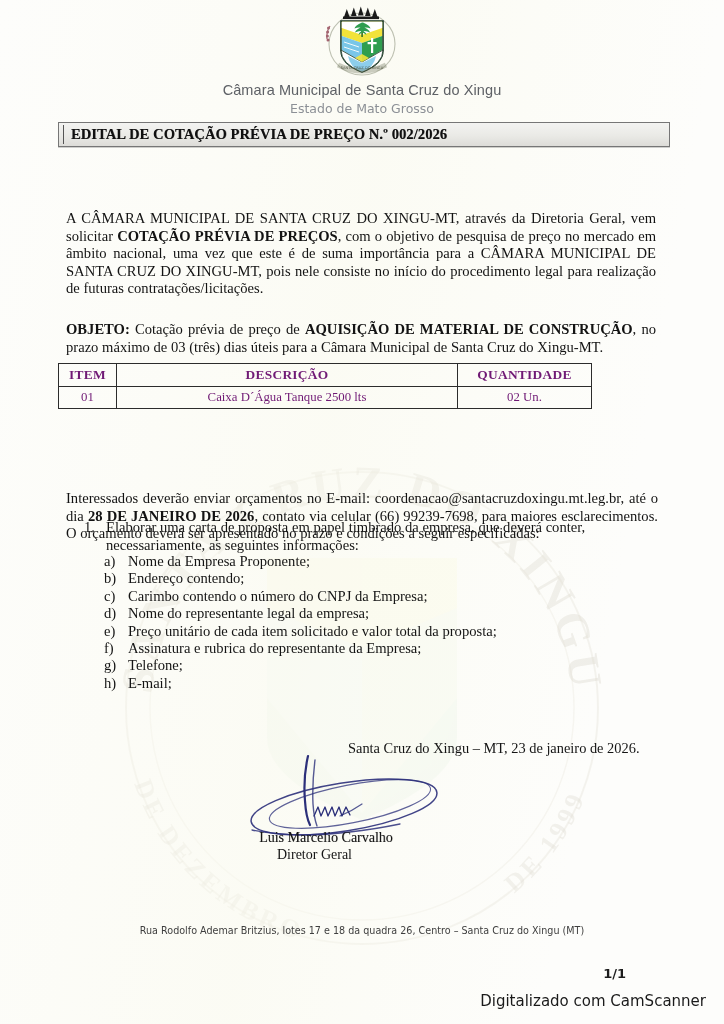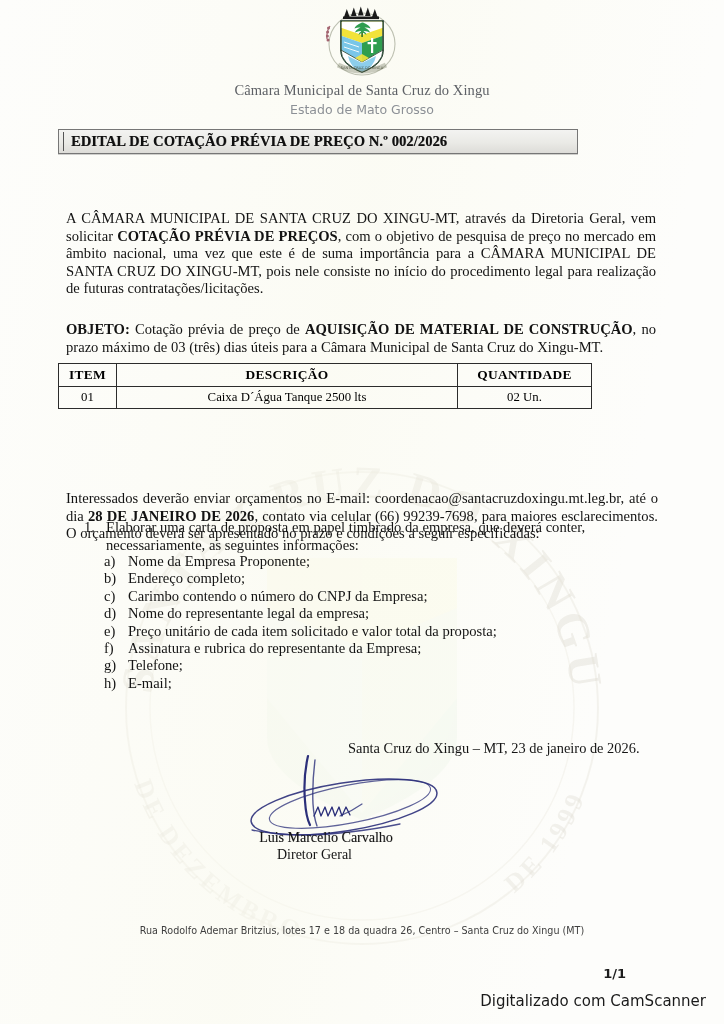--- a/index.html
+++ b/index.html
@@ -36,33 +36,33 @@
     margin-left: -300px;
     opacity: .5;
     pointer-events: none;
   }
   #watermark svg { width: 100%; height: 100%; display: block; }
 
   
   #header { position: relative; padding-top: 6px; text-align: center; }
   #crest { width: 104px; height: 72px; margin: 0 auto; display: block; }
   .org-name {
-    font-family: Liberation Serif, serif;
+    font-family: Liberation Sans, sans-serif;
     font-size: 14.5px; color: #5e6166; letter-spacing: .1px;
     margin-top: 4px;
   }
   .org-sub {
     font-family: "DejaVu Sans", sans-serif;
     font-size: 12.5px; color: #8c9096; margin-top: 3px;
   }
 
   
   #title-banner {
-    position: absolute; left: 58px; top: 129px;
-    width: 520px; height: 25px;
+    position: absolute; left: 58px; top: 122px;
+    width: 612px; height: 25px;
     border: 1px solid #767676;
     background: linear-gradient(180deg,#f3f3f1 0%, #eaeae6 55%, #dddcd8 100%);
     box-shadow: 0 1px 0 rgba(0,0,0,.18);
   }
   #title-banner .tb-inner {
     position: absolute; left: 4px; top: 2px; right: 3px; bottom: 2px;
     border-left: 1px solid #555;
   }
   #title-text {
     position: absolute; left: 12px; top: 3px;
@@ -91,21 +91,21 @@
   #quote-table {
     position: absolute; left: 58px; top: 363px;
     width: 534px;
     border-collapse: collapse;
     font-size: 13.2px;
   }
   #quote-table td, #quote-table th {
     border: 1px solid #2c2c2c;
     padding: 3px 4px;
     text-align: center;
-    color: #000000;
+    color: #701a75;
   }
   #quote-table thead th {
     font-weight: bold; letter-spacing: .3px; font-size: 13.4px;
     height: 21px;
   }
   #quote-table tbody td { height: 21px; font-size: 12.8px; }
   .col-item { width: 58px; }
   .col-qtd  { width: 134px; }
 
   
@@ -297,21 +297,21 @@
       </div>
     </div>
 
     <div id="alpha-list">
       <div class="alpha-row">
         <span class="alpha-marker">a)</span>
         <span class="alpha-body">Nome da Empresa Proponente;</span>
       </div>
       <div class="alpha-row">
         <span class="alpha-marker">b)</span>
-        <span class="alpha-body">Endereço completo;</span>
+        <span class="alpha-body">Endereço contendo;</span>
       </div>
       <div class="alpha-row">
         <span class="alpha-marker">c)</span>
         <span class="alpha-body">Carimbo contendo o número do CNPJ da Empresa;</span>
       </div>
       <div class="alpha-row">
         <span class="alpha-marker">d)</span>
         <span class="alpha-body">Nome do representante legal da empresa;</span>
       </div>
       <div class="alpha-row">

